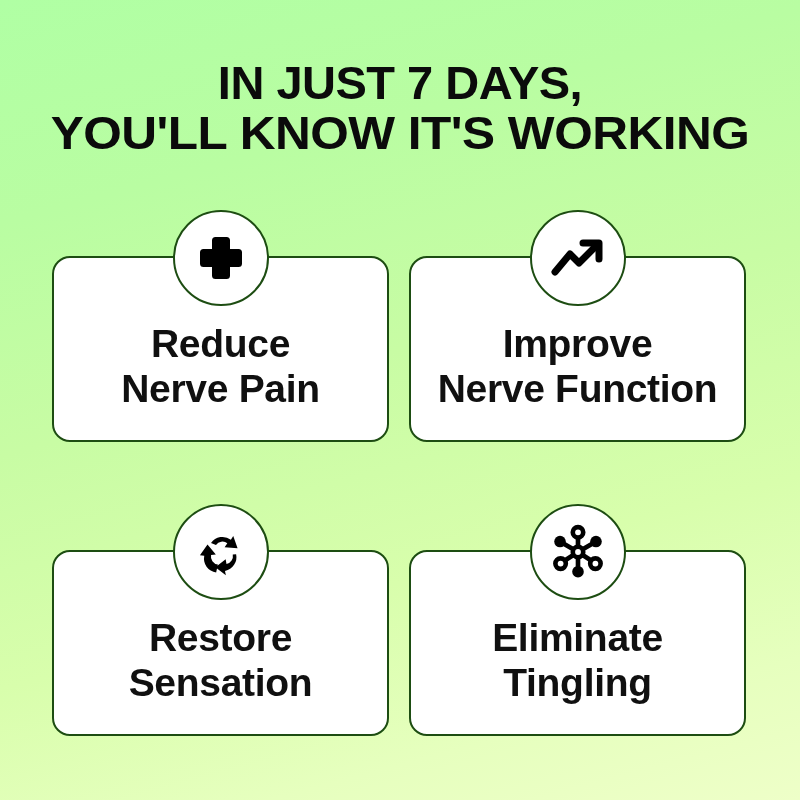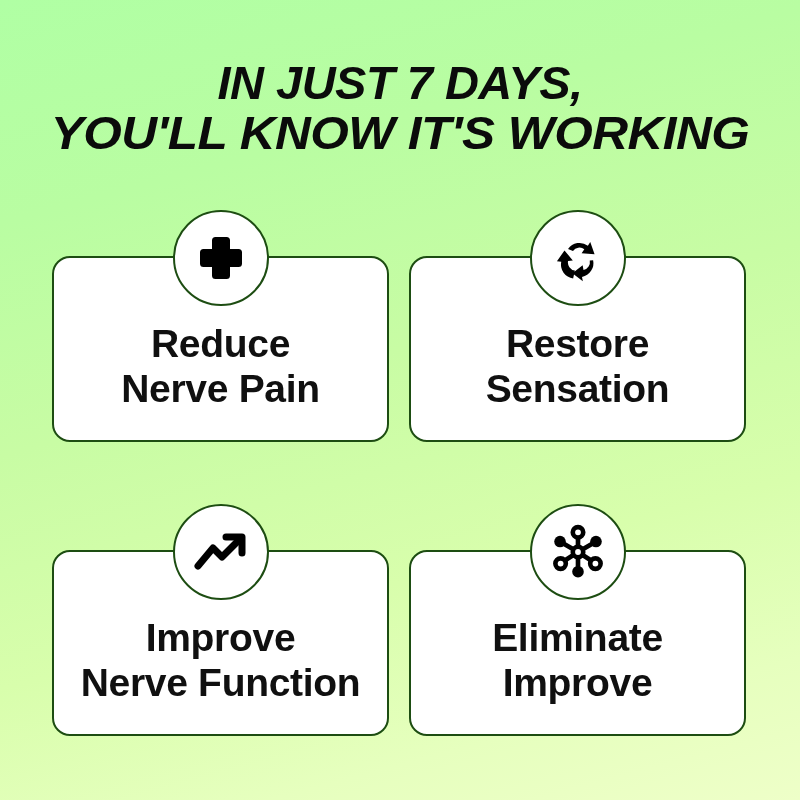--- a/index.html
+++ b/index.html
@@ -31,21 +31,20 @@
   }
 
   
   #headline {
     position: absolute;
     top: 58px;
     left: 0;
     width: 800px;
     text-align: center;
     color: #0b0b0b;
-    font-style: italic;
   }
   .hl-line {
     display: block;
     font-weight: 800;
     letter-spacing: -0.5px;
     line-height: 1.06;
     white-space: nowrap;
   }
   .hl-line-1 {
     font-size: 47px;
@@ -132,47 +131,47 @@
           </svg>
         </span>
       </div>
       <div class="card-label">Reduce
 Nerve Pain</div>
     </div>
 
     <div class="card">
       <div class="badge">
         <span>
-          <svg width="54" height="54" viewBox="0 0 100 100" aria-hidden="true">
-            <g fill="#000000">
-
-              <path d="M31.5 33.2a26 26 0 0 1 36.8 -6.0 l4.4 -7.0 l8.0 23.0 l-24.0 -2.0 l5.0 -7.6 a15 15 0 0 0 -21.0 3.6 z"></path>
-
-              <path d="M78.0 54.0 a26 26 0 0 1 -20.6 31.0 l1.6 8.1 l-19.4 -15.0 l19.0 -14.8 l1.6 8.8 a15 15 0 0 0 11.6 -17.6 z"></path>
-
-              <path d="M41.0 88.0 a26 26 0 0 1 -22.0 -31.0 l-8.0 -1.0 l14.0 -20.0 l15.4 18.6 l-8.8 0.8 a15 15 0 0 0 12.6 17.8 z"></path>
-            </g>
-          </svg>
-        </span>
-      </div>
-      <div class="card-label">Restore
-Sensation</div>
-    </div>
-
-    <div class="card">
-      <div class="badge">
-        <span>
           <svg width="56" height="50" viewBox="0 0 56 50" aria-hidden="true">
             <path fill="none" stroke="#000000" stroke-width="7" stroke-linecap="round" stroke-linejoin="round" d="M5 39 L20 21 L29 30 L48 11"></path>
             <path fill="none" stroke="#000000" stroke-width="7" stroke-linecap="round" stroke-linejoin="round" d="M33 10 L49 10 L49 26"></path>
           </svg>
         </span>
       </div>
       <div class="card-label">Improve
 Nerve Function</div>
+    </div>
+
+    <div class="card">
+      <div class="badge">
+        <span>
+          <svg width="54" height="54" viewBox="0 0 100 100" aria-hidden="true">
+            <g fill="#000000">
+
+              <path d="M31.5 33.2a26 26 0 0 1 36.8 -6.0 l4.4 -7.0 l8.0 23.0 l-24.0 -2.0 l5.0 -7.6 a15 15 0 0 0 -21.0 3.6 z"></path>
+
+              <path d="M78.0 54.0 a26 26 0 0 1 -20.6 31.0 l1.6 8.1 l-19.4 -15.0 l19.0 -14.8 l1.6 8.8 a15 15 0 0 0 11.6 -17.6 z"></path>
+
+              <path d="M41.0 88.0 a26 26 0 0 1 -22.0 -31.0 l-8.0 -1.0 l14.0 -20.0 l15.4 18.6 l-8.8 0.8 a15 15 0 0 0 12.6 17.8 z"></path>
+            </g>
+          </svg>
+        </span>
+      </div>
+      <div class="card-label">Restore
+Sensation</div>
     </div>
 
     <div class="card">
       <div class="badge">
         <span>
           <svg width="58" height="58" viewBox="0 0 100 100" aria-hidden="true">
             <g stroke="#000000" stroke-width="8" stroke-linecap="round">
               <line x1="50" y1="50" x2="50" y2="18"></line>
               <line x1="50" y1="50" x2="50" y2="82"></line>
               <line x1="50" y1="50" x2="21" y2="33"></line>
@@ -191,17 +190,17 @@
 
             <circle cx="81" cy="32" r="10" fill="#000000"></circle>
 
             <circle cx="20" cy="70" r="9" fill="#ffffff" stroke="#000000" stroke-width="8"></circle>
 
             <circle cx="80" cy="70" r="9" fill="#ffffff" stroke="#000000" stroke-width="8"></circle>
           </svg>
         </span>
       </div>
       <div class="card-label">Eliminate
-Improve</div>
+Tingling</div>
     </div>
 
   </div>
 </div>
 
 </body></html>

